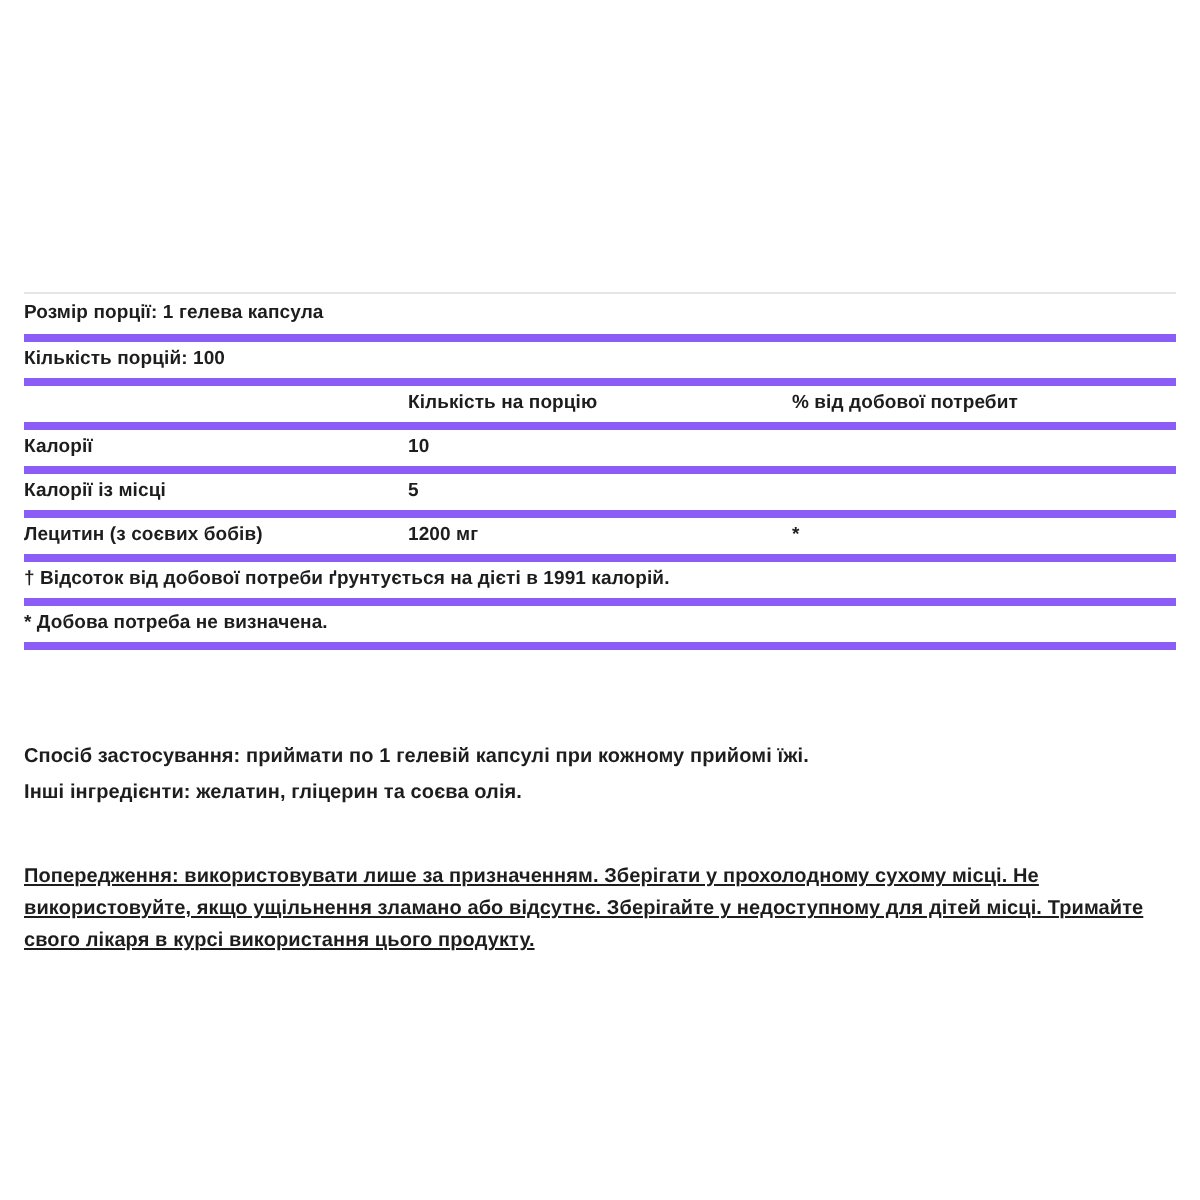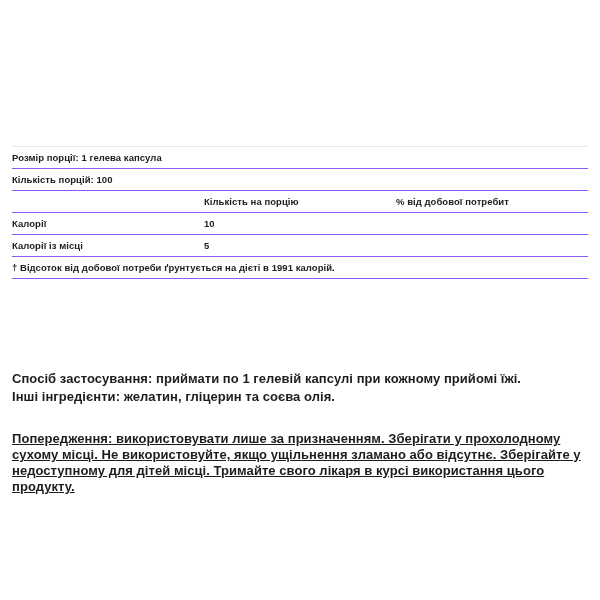--- a/index.html
+++ b/index.html
@@ -31,21 +31,21 @@
     width: 576px;
     border-collapse: collapse;
     table-layout: fixed;
   }
 
   .facts-table tr {
     height: 22px;
   }
 
   .facts-table td {
-    border-bottom: 1px solid #8b5cf6;
+    border-bottom: 4px solid #8b5cf6;
     padding: 0;
     vertical-align: middle;
     font-size: 9.5px;
     font-weight: bold;
     letter-spacing: 0.05px;
     line-height: 11px;
     color: #1d1d1d;
     white-space: nowrap;
     overflow: hidden;
     margin-top: 12px;
@@ -75,21 +75,21 @@
   }
 
   
   .body-copy {
     position: absolute;
     left: 12px;
     width: 578px;
   }
 
   .para {
-    font-size: 13px;
+    font-size: 10px;
     font-weight: bold;
     line-height: 16px;
     letter-spacing: 0.05px;
     color: #1d1d1d;
     margin: 0;
   }
 
   .para + .para {
     margin-top: 10px;
   }
@@ -126,25 +126,33 @@
       </tr>
 
       <tr>
         <td class="col-label">Калорії із місці</td>
         <td class="col-amount amount-cell">5</td>
         <td class="col-percent percent-cell"></td>
       </tr>
 
 
 
+      <tr>
+        <td class="col-label">Лецитин (з соєвих бобів)</td>
+        <td class="col-amount amount-cell">1200 мг</td>
+        <td class="col-percent percent-cell">*</td>
+      </tr>
 
       <tr>
         <td colspan="3" class="footnote-cell">† Відсоток від добової потреби ґрунтується на дієті в 1991 калорій.</td>
       </tr>
 
+      <tr>
+        <td colspan="3" class="footnote-cell">* Добова потреба не визначена.</td>
+      </tr>
     </tbody>
   </table>
 
   <div class="body-copy" style="top: 371px;">
     <p class="para para-usage">Спосіб застосування: приймати по 1 гелевій капсулі при кожному прийомі їжі.</p>
 
     <p class="para para-ingredients">Інші інгредієнти: желатин, гліцерин та соєва олія.</p>
 
     <p class="para para-warning">Попередження: використовувати лише за призначенням. Зберігати у прохолодному сухому місці. Не використовуйте, якщо ущільнення зламано або відсутнє. Зберігайте у недоступному для дітей місці. Тримайте свого лікаря в курсі використання цього продукту.</p>
   </div>

